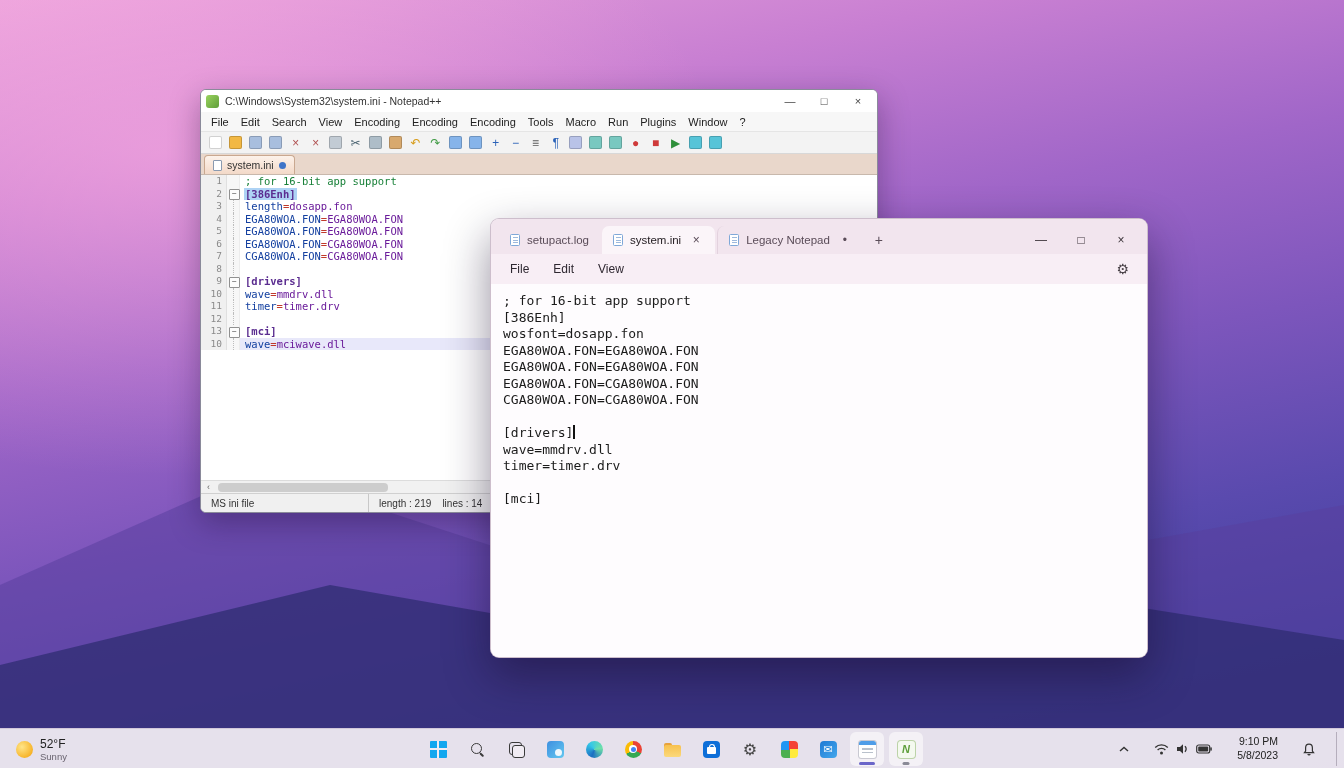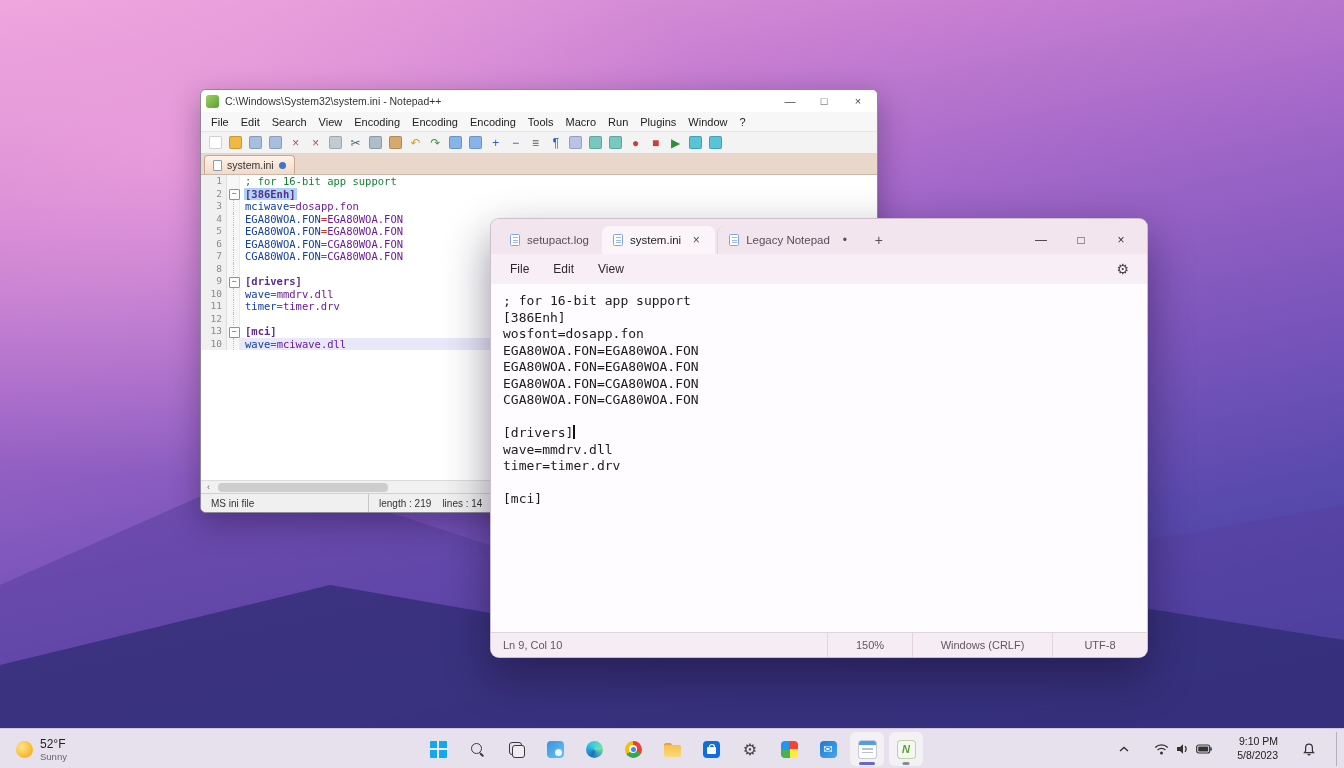--- a/index.html
+++ b/index.html
@@ -296,21 +296,21 @@
 
           <div class="npp-row section sel">
             <span class="npp-num">2</span>
             <span class="npp-fold"></span>
             <span class="npp-text">[386Enh]</span>
           </div>
 
           <div class="npp-row kv">
             <span class="npp-num">3</span>
             <span class="npp-fold"></span>
-            <span class="npp-text"><span class="k">mciwave</span><span class="eq">=</span><span class="val">dosapp.fon</span></span>
+            <span class="npp-text"><span class="k">length</span><span class="eq">=</span><span class="val">dosapp.fon</span></span>
           </div>
 
           <div class="npp-row kv">
             <span class="npp-num">4</span>
             <span class="npp-fold"></span>
             <span class="npp-text"><span class="k">EGA80WOA.FON</span><span class="eq">=</span><span class="val">EGA80WOA.FON</span></span>
           </div>
 
           <div class="npp-row kv">
             <span class="npp-num">5</span>
@@ -435,27 +435,20 @@
         <div class="np-line">EGA80WOA.FON=CGA80WOA.FON</div>
         <div class="np-line">CGA80WOA.FON=CGA80WOA.FON</div>
         <div class="np-line"></div>
         <div class="np-line caret-line">[drivers]</div>
         <div class="np-line">wave=mmdrv.dll</div>
         <div class="np-line">timer=timer.drv</div>
         <div class="np-line"></div>
         <div class="np-line">[mci]</div>
       </div>
 
-    <div class="np-status">
-      <span class="sseg pos">Ln 9, Col 10</span>
-      <span class="spacer"></span>
-      <span class="sseg zoom">150%</span>
-      <span class="sseg eol">Windows (CRLF)</span>
-      <span class="sseg enc">UTF-8</span>
-    </div>
   </section>
 
   <footer class="taskbar">
     <div class="tb-weather">
       <span class="tb-sun"></span>
       <span>
         <div class="tb-wt-temp">52°F</div>
         <div class="tb-wt-cond">Sunny</div>
       </span>
     </div>

